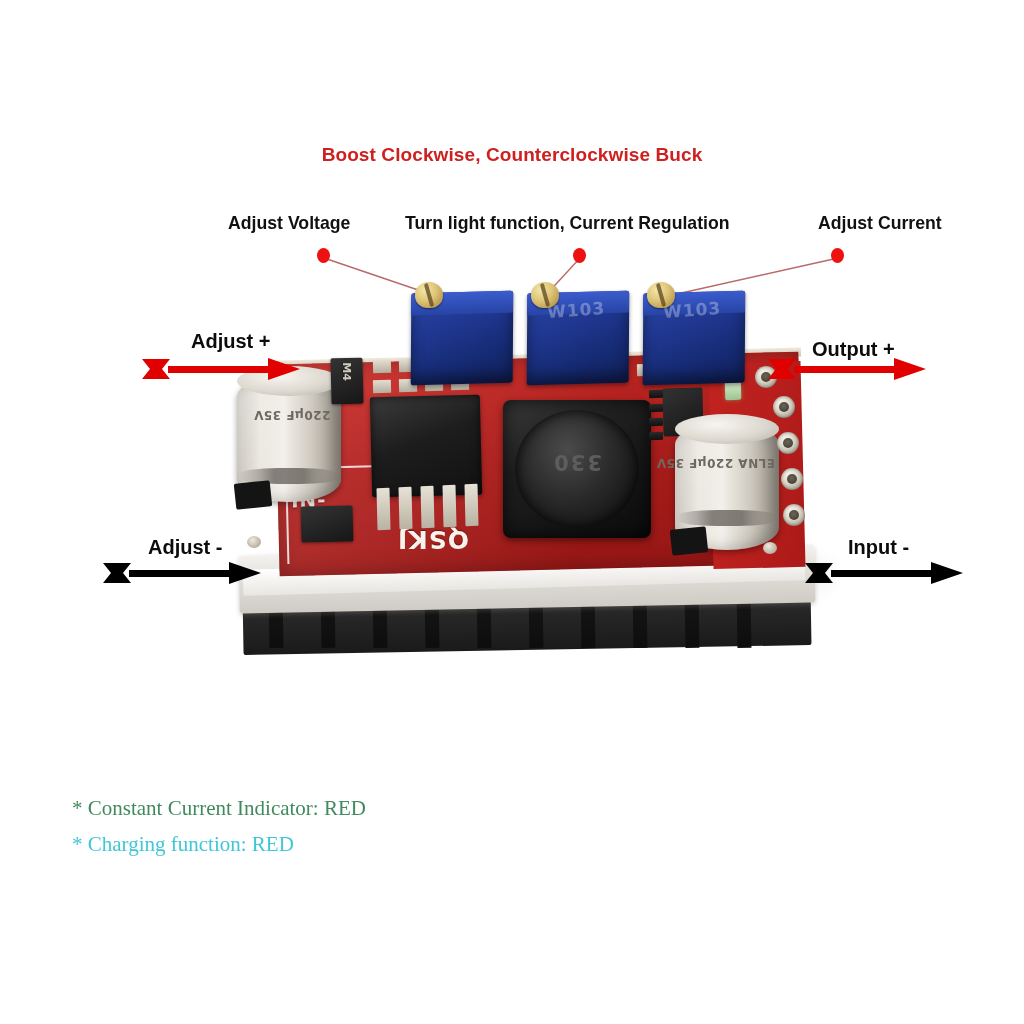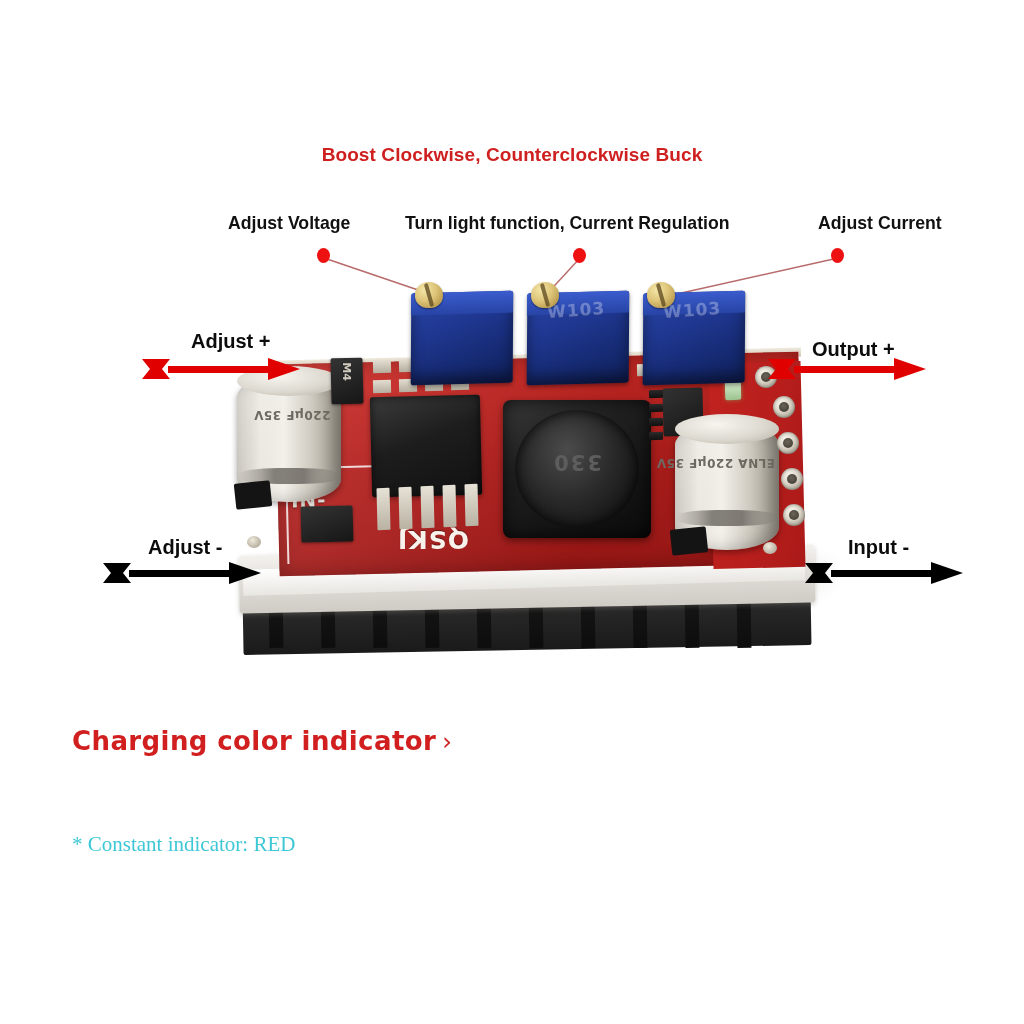--- a/index.html
+++ b/index.html
@@ -459,19 +459,17 @@
     <polygon points="126,2 158,13 126,24" fill="#000000"></polygon>
   </svg>
 
   <div class="term-label" style="left:848px; top:536px;">Input -</div>
   <svg class="arrow-svg" style="left:805px; top:560px; width:160px; height:28px;">
     <polygon points="0,3 28,3 20,13 28,23 0,23 8,13" fill="#000000"></polygon>
     <rect x="26" y="10" width="108" height="7" fill="#000000"></rect>
     <polygon points="126,2 158,13 126,24" fill="#000000"></polygon>
   </svg>
 
-  <div class="charge-heading">
-    <span>Charging color indicator</span><span class="chev">›</span>
-  </div>
-
-  <div class="bullet-line b2">* Constant indicator: RED</div>
+
+  <div class="bullet-line b1">* Constant Current Indicator: RED</div>
+  <div class="bullet-line b2">* Charging function: RED</div>
 
 </div>
 
 </body></html>

